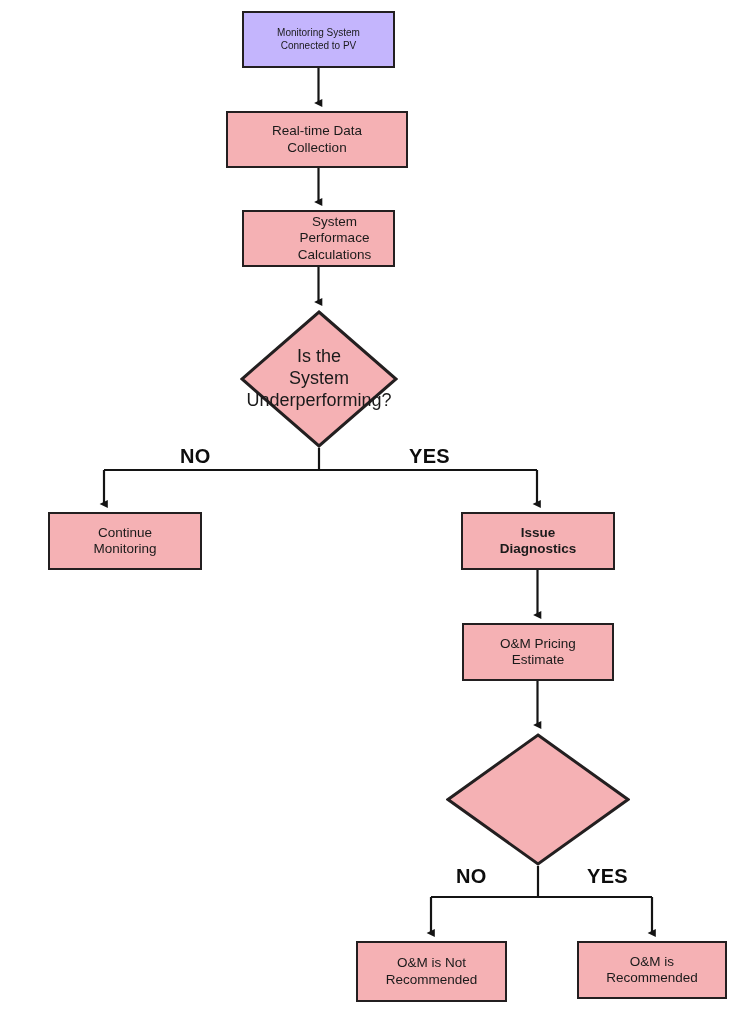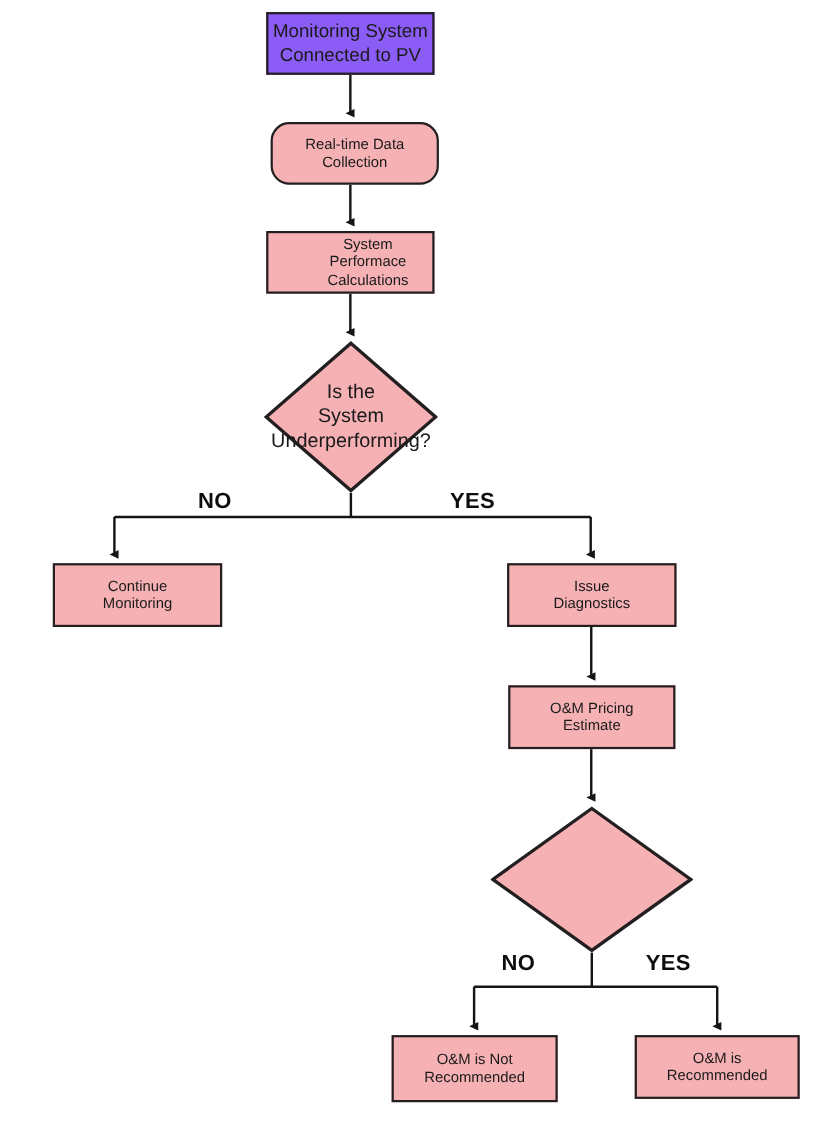--- a/index.html
+++ b/index.html
@@ -36,22 +36,22 @@
     line-height: 1.22;
     white-space: pre-line;
   }
   .node.process {
     border: 2px solid #231f20;
     background: #f5b1b4;
     font-size: 13.5px;
   }
   .node.start {
     border: 2px solid #231f20;
-    background: #8b5cf6;
-    font-size: 17px;
+    background: #c4b5fd;
+    font-size: 10px;
   }
   .node.decision {
     background: transparent;
     border: none;
     font-size: 18px;
   }
   .diamond-shape {
     position: absolute;
     left: 0;
     top: 0;
@@ -109,21 +109,21 @@
     <line x1="431" y1="897" x2="431" y2="933" stroke="#141414" stroke-width="2.2" marker-end="url(#arrowhead)"></line>
 
     <line x1="652" y1="897" x2="652" y2="933" stroke="#141414" stroke-width="2.2" marker-end="url(#arrowhead)"></line>
   </svg>
 
   <div class="node start" style="left:242px; top:11px; width:153px; height:57px;">
     <span>Monitoring System
 Connected to PV</span>
   </div>
 
-  <div class="node process" style="left:246px; top:111px; width:153px; height:57px;border-radius:17px;">
+  <div class="node process" style="left:226px; top:111px; width:182px; height:57px;">
     <span>Real-time Data
 Collection</span>
   </div>
 
   <div class="node process" style="left:242px; top:210px; width:153px; height:57px;padding-left:32px;">
     <span>System Performace
 Calculations</span>
   </div>
 
   <div class="node decision" style="left:240px; top:310px; width:158px; height:138px;">
@@ -133,21 +133,21 @@
     <span class="diamond-label">Is the
 System
 Underperforming?</span>
   </div>
 
   <div class="node process" style="left:28px; top:512px; width:154px; height:58px;margin-left:20px;">
     <span>Continue
 Monitoring</span>
   </div>
 
-  <div class="node process" style="left:461px; top:512px; width:154px; height:58px;">
+  <div class="node process" style="left:461px; top:512px; width:154px; height:58px;font-weight:bold;">
     <span>Issue
 Diagnostics</span>
   </div>
 
   <div class="node process" style="left:462px; top:623px; width:152px; height:58px;justify-content:center;">
     <span>O&amp;M Pricing
 Estimate</span>
   </div>
 
   <div class="node decision" style="left:446px; top:733px; width:184px; height:133px;">

